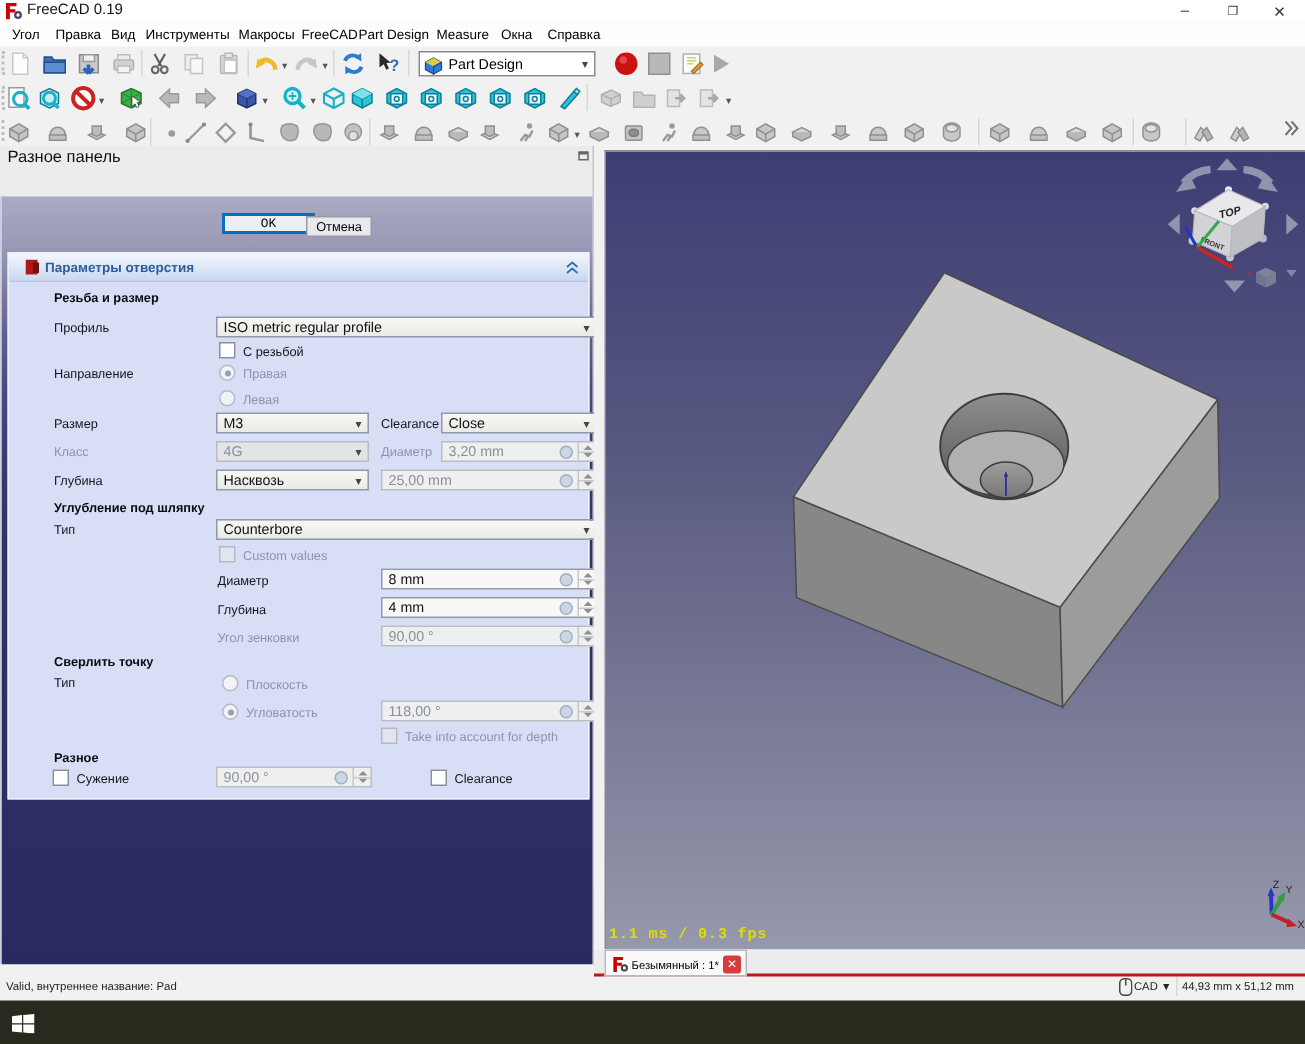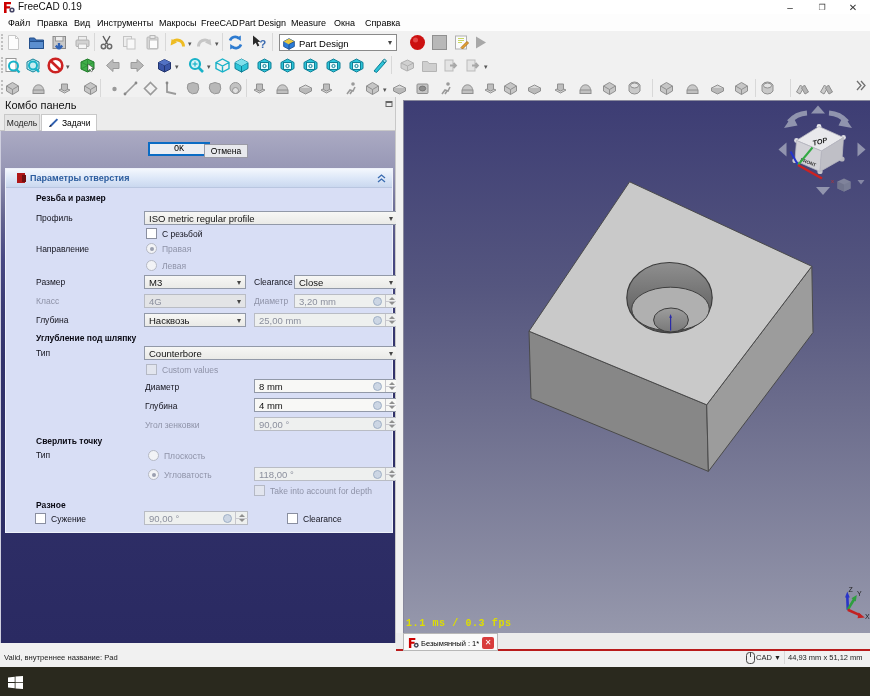--- a/index.html
+++ b/index.html
@@ -89,21 +89,21 @@
     <circle cx="9" cy="8" r="2.6" fill="#444466"></circle>
       <circle cx="9" cy="8" r="1.1" fill="#fff"></circle>
   </svg>
   <div class="abs" id="title-text">FreeCAD 0.19</div>
   <div class="abs winbtn" style="left:783px;">–</div>
   <div class="abs winbtn" style="left:815px; font-size:8px; top:3px;">❐</div>
   <div class="abs winbtn" style="left:846px;">✕</div>
 </div>
 
 <div class="abs" id="menubar">
-  <div class="menu-item" style="left:8px">Файл</div>
+  <div class="menu-item" style="left:8px">Угол</div>
   <div class="menu-item" style="left:37px">Правка</div>
   <div class="menu-item" style="left:74px">Вид</div>
   <div class="menu-item" style="left:97px">Инструменты</div>
   <div class="menu-item" style="left:159px">Макросы</div>
   <div class="menu-item" style="left:201px">FreeCAD</div>
   <div class="menu-item" style="left:239px">Part Design</div>
   <div class="menu-item" style="left:291px">Measure</div>
   <div class="menu-item" style="left:334px">Окна</div>
   <div class="menu-item" style="left:365px">Справка</div>
 </div>
@@ -433,32 +433,25 @@
           <path d="M2.5 12 l4-7 3 3 -3.5 6 Z" fill="#cccccc" stroke="#909090"></path>
           <path d="M14.5 12 l-4-7 -3 3 3.5 6 Z" fill="#b4b4b4" stroke="#909090"></path>
         </svg></div>
       <div class="ticon" style="left:852px;top:0px"><svg width="17" height="17" viewBox="0 0 17 17">
           <path d="M5 4 l4 4.5 -4 4.5 M9 4 l4 4.5 -4 4.5" fill="none" stroke="#707070" stroke-width="1.3"></path>
         </svg></div>
     </div>
 </div>
 
 <div class="abs" id="panel">
-  <div class="abs" id="panel-title">Комбо панель</div>
+  <div class="abs" id="panel-title">Разное панель</div>
   <svg class="abs" style="left:385px;top:3px" width="8" height="8">
       <rect x="1" y="1.5" width="6" height="5" fill="none" stroke="#666"></rect>
       <rect x="1" y="1" width="6" height="2" fill="#666"></rect>
     </svg>
-  <div class="abs" id="tabs">
-    <div class="tab" id="tab1">Модель</div>
-    <div class="tab" id="tab2"><svg width="12" height="10" viewBox="0 0 13 11" style="vertical-align:-2px">
-          <path d="M1 10 L4 9 L11 2 L9.5 0.5 L2.5 7.5 Z" fill="#3060b0"></path>
-          <path d="M1 10 L4 9 L2.5 7.5 Z" fill="#223"></path>
-        </svg> Задачи</div>
-  </div>
   <div class="abs" id="taskarea">
     <div class="pbtn abs" id="btn-ok">OK</div>
     <div class="pbtn abs" id="btn-cancel">Отмена</div>
     <div class="abs" id="dlg">
       <div class="abs" id="dlg-title">
         <svg class="abs" style="left:11px;top:4px" width="10" height="11">
             <rect x="0" y="0" width="8" height="10" fill="#b01818"></rect>
             <rect x="5" y="2" width="4" height="7" fill="#701010"></rect>
           </svg>
         <div class="abs" id="dlg-title-text">Параметры отверстия</div>

